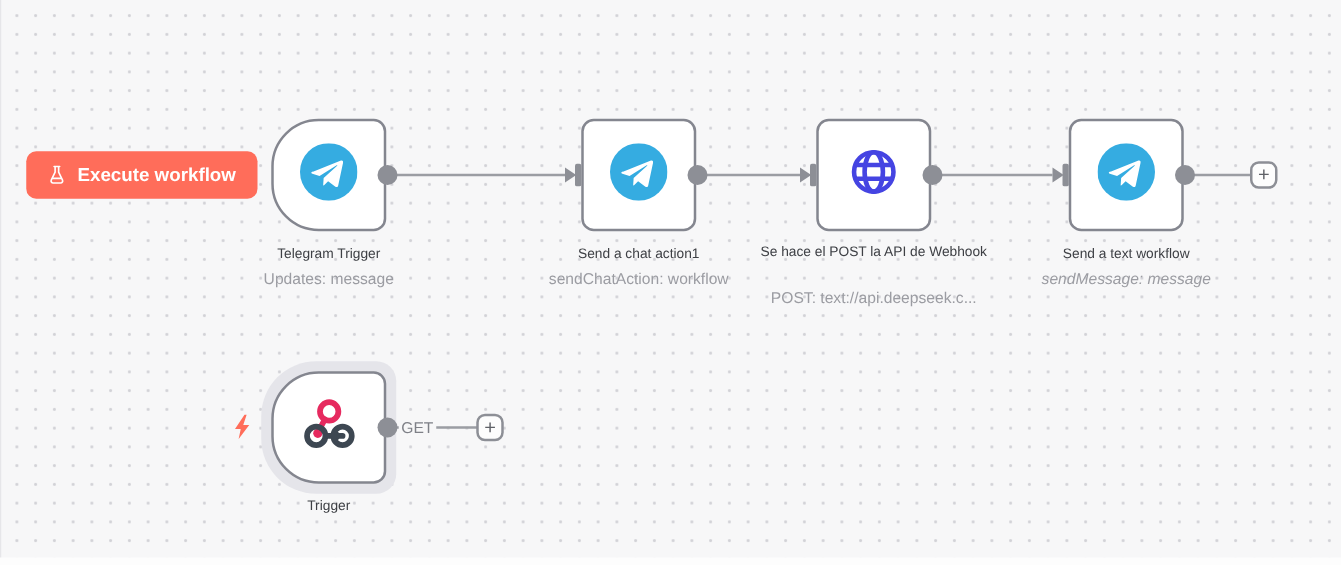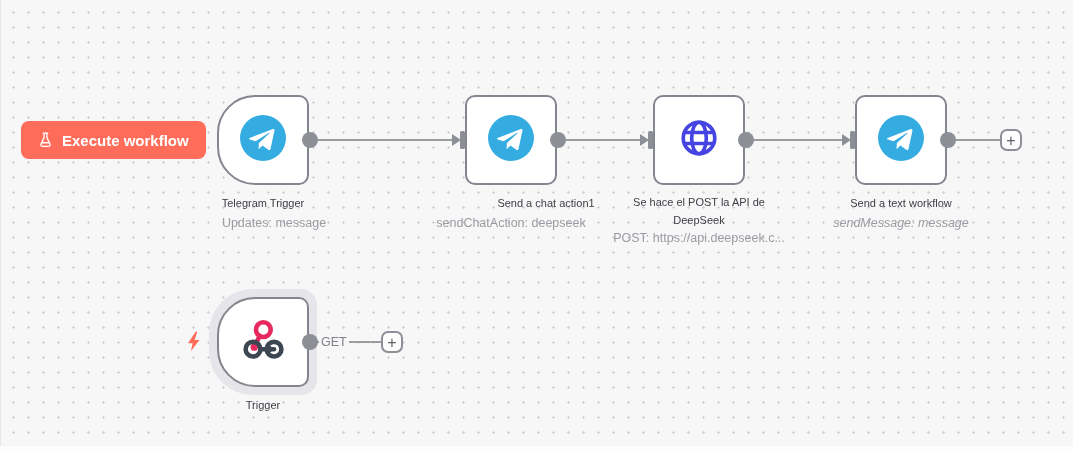--- a/index.html
+++ b/index.html
@@ -121,46 +121,46 @@
   <div class="node trigger" style="left:217px; top:95px;">
     <span class="node-icon">
       <svg width="46" height="46" viewBox="0 0 24 24">
         <circle cx="12" cy="12" r="12" fill="#35ace1"></circle>
         <path d="M5.4 11.9l11.7-4.6c.55-.21 1.03.13.85.96l-2 9.4c-.15.67-.58.83-1.17.52l-3.05-2.25-1.47 1.42c-.16.16-.3.3-.6.3l.21-3.1 5.65-5.1c.25-.22-.05-.34-.38-.13l-6.98 4.4-3-.94c-.65-.2-.66-.65.24-.92z" fill="#ffffff"></path>
       </svg>
     </span>
   </div>
   <div class="out-dot" style="left:302px; top:132px;"></div>
   <div class="node-title" style="left:263px; top:194px;">Telegram Trigger</div>
-  <div class="node-sub" style="left:263px; top:216px;margin-left:11px;">Updates: message</div>
+  <div class="node-sub" style="left:263px; top:216px;">Updates: message</div>
 
   <div class="node regular" style="left:465px; top:95px;">
     <span class="node-icon">
       <svg width="46" height="46" viewBox="0 0 24 24">
         <circle cx="12" cy="12" r="12" fill="#35ace1"></circle>
         <path d="M5.4 11.9l11.7-4.6c.55-.21 1.03.13.85.96l-2 9.4c-.15.67-.58.83-1.17.52l-3.05-2.25-1.47 1.42c-.16.16-.3.3-.6.3l.21-3.1 5.65-5.1c.25-.22-.05-.34-.38-.13l-6.98 4.4-3-.94c-.65-.2-.66-.65.24-.92z" fill="#ffffff"></path>
       </svg>
     </span>
   </div>
   <div class="out-dot" style="left:550px; top:132px;"></div>
-  <div class="node-title" style="left:511px; top:194px;margin-left:35px;">Send a chat action1</div>
-  <div class="node-sub" style="left:511px; top:216px;">sendChatAction: deepseek</div>
+  <div class="node-title" style="left:511px; top:194px;">Send a chat action1</div>
+  <div class="node-sub" style="left:511px; top:216px;">sendChatAction: workflow</div>
 
   <div class="node regular" style="left:653px; top:95px;">
     <span class="node-icon">
       <svg width="44" height="44" viewBox="0 0 24 24" fill="none">
         <circle cx="12" cy="12" r="8.6" stroke="#4544e2" stroke-width="2"></circle>
         <ellipse cx="12" cy="12" rx="4" ry="8.6" stroke="#4544e2" stroke-width="2"></ellipse>
         <path d="M4 9h16M4 15h16" stroke="#4544e2" stroke-width="2"></path>
       </svg>
     </span>
   </div>
   <div class="out-dot" style="left:738px; top:132px;"></div>
-  <div class="node-title wrap" style="left:699px; top:193px;">Se hace el POST la API de DeepSeek</div>
-  <div class="node-sub" style="left:699px; top:231px;">POST: https://api.deepseek.c...</div>
+  <div class="node-title wrap" style="left:699px; top:193px;">Se hace el POST la API de Webhook</div>
+  <div class="node-sub" style="left:699px; top:231px;">POST: text://api.deepseek.c...</div>
 
   <div class="node regular" style="left:855px; top:95px;">
     <span class="node-icon">
       <svg width="46" height="46" viewBox="0 0 24 24">
         <circle cx="12" cy="12" r="12" fill="#35ace1"></circle>
         <path d="M5.4 11.9l11.7-4.6c.55-.21 1.03.13.85.96l-2 9.4c-.15.67-.58.83-1.17.52l-3.05-2.25-1.47 1.42c-.16.16-.3.3-.6.3l.21-3.1 5.65-5.1c.25-.22-.05-.34-.38-.13l-6.98 4.4-3-.94c-.65-.2-.66-.65.24-.92z" fill="#ffffff"></path>
       </svg>
     </span>
   </div>
   <div class="out-dot" style="left:940px; top:132px;"></div>

